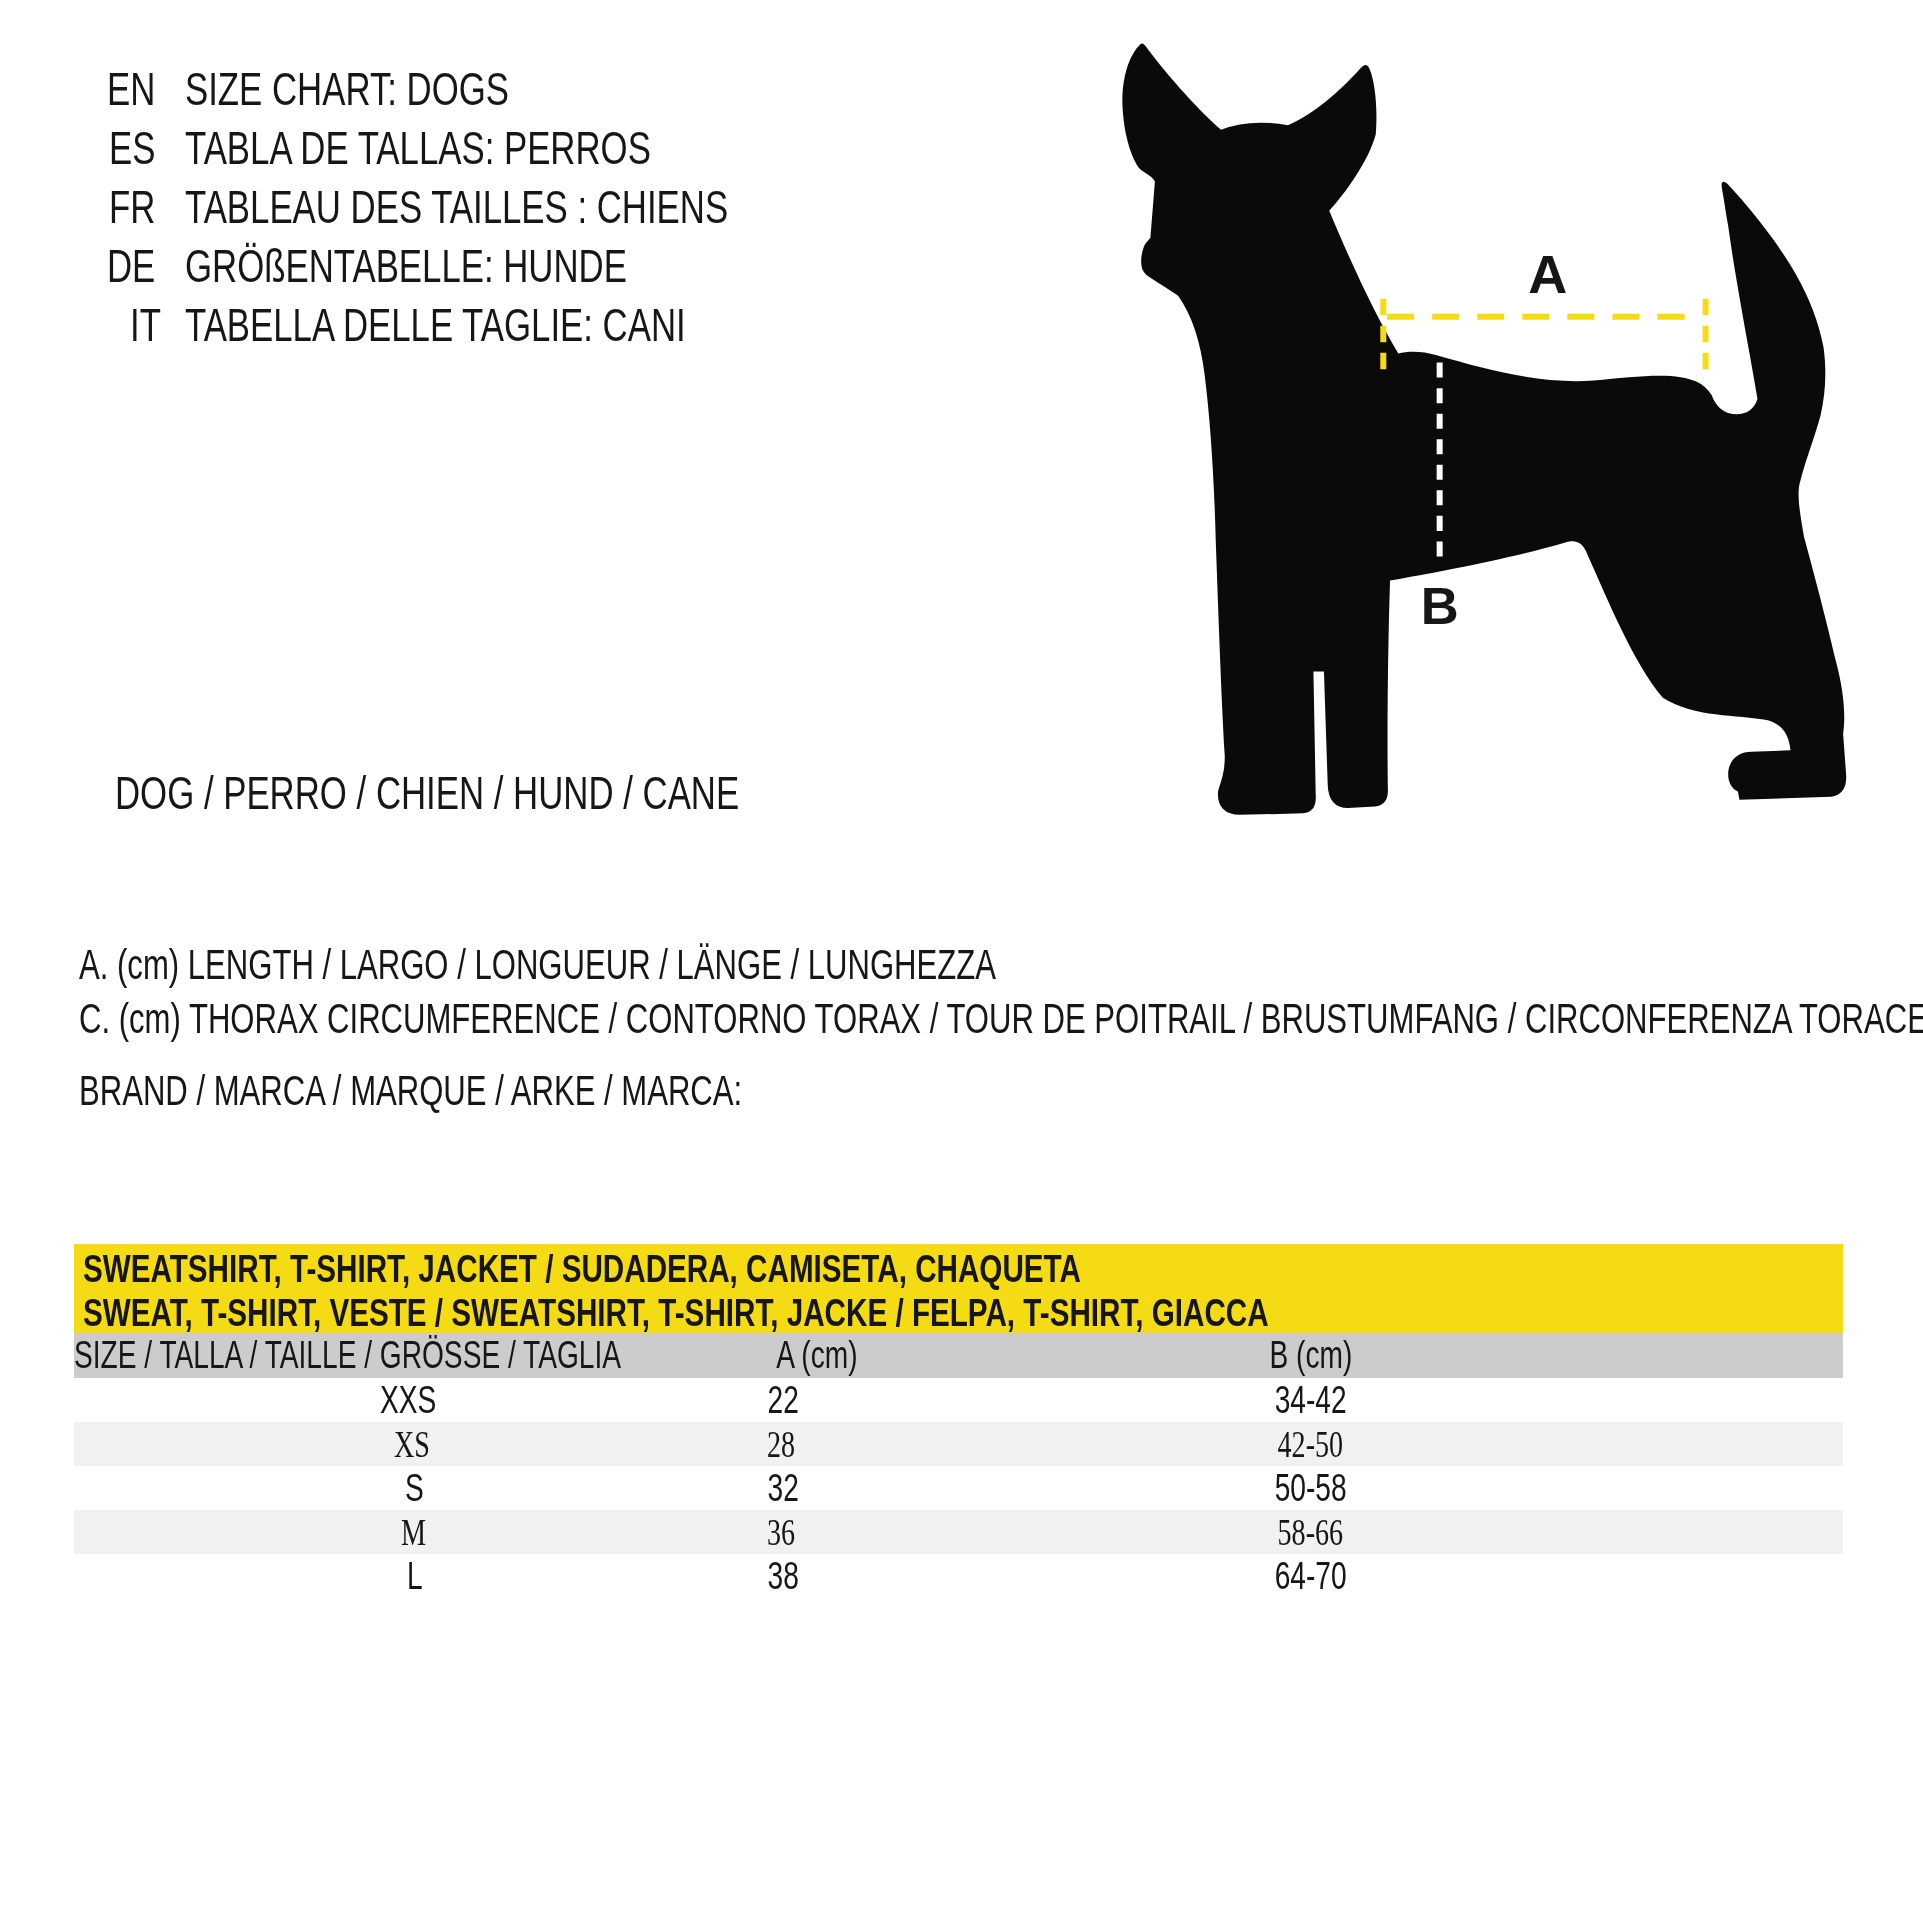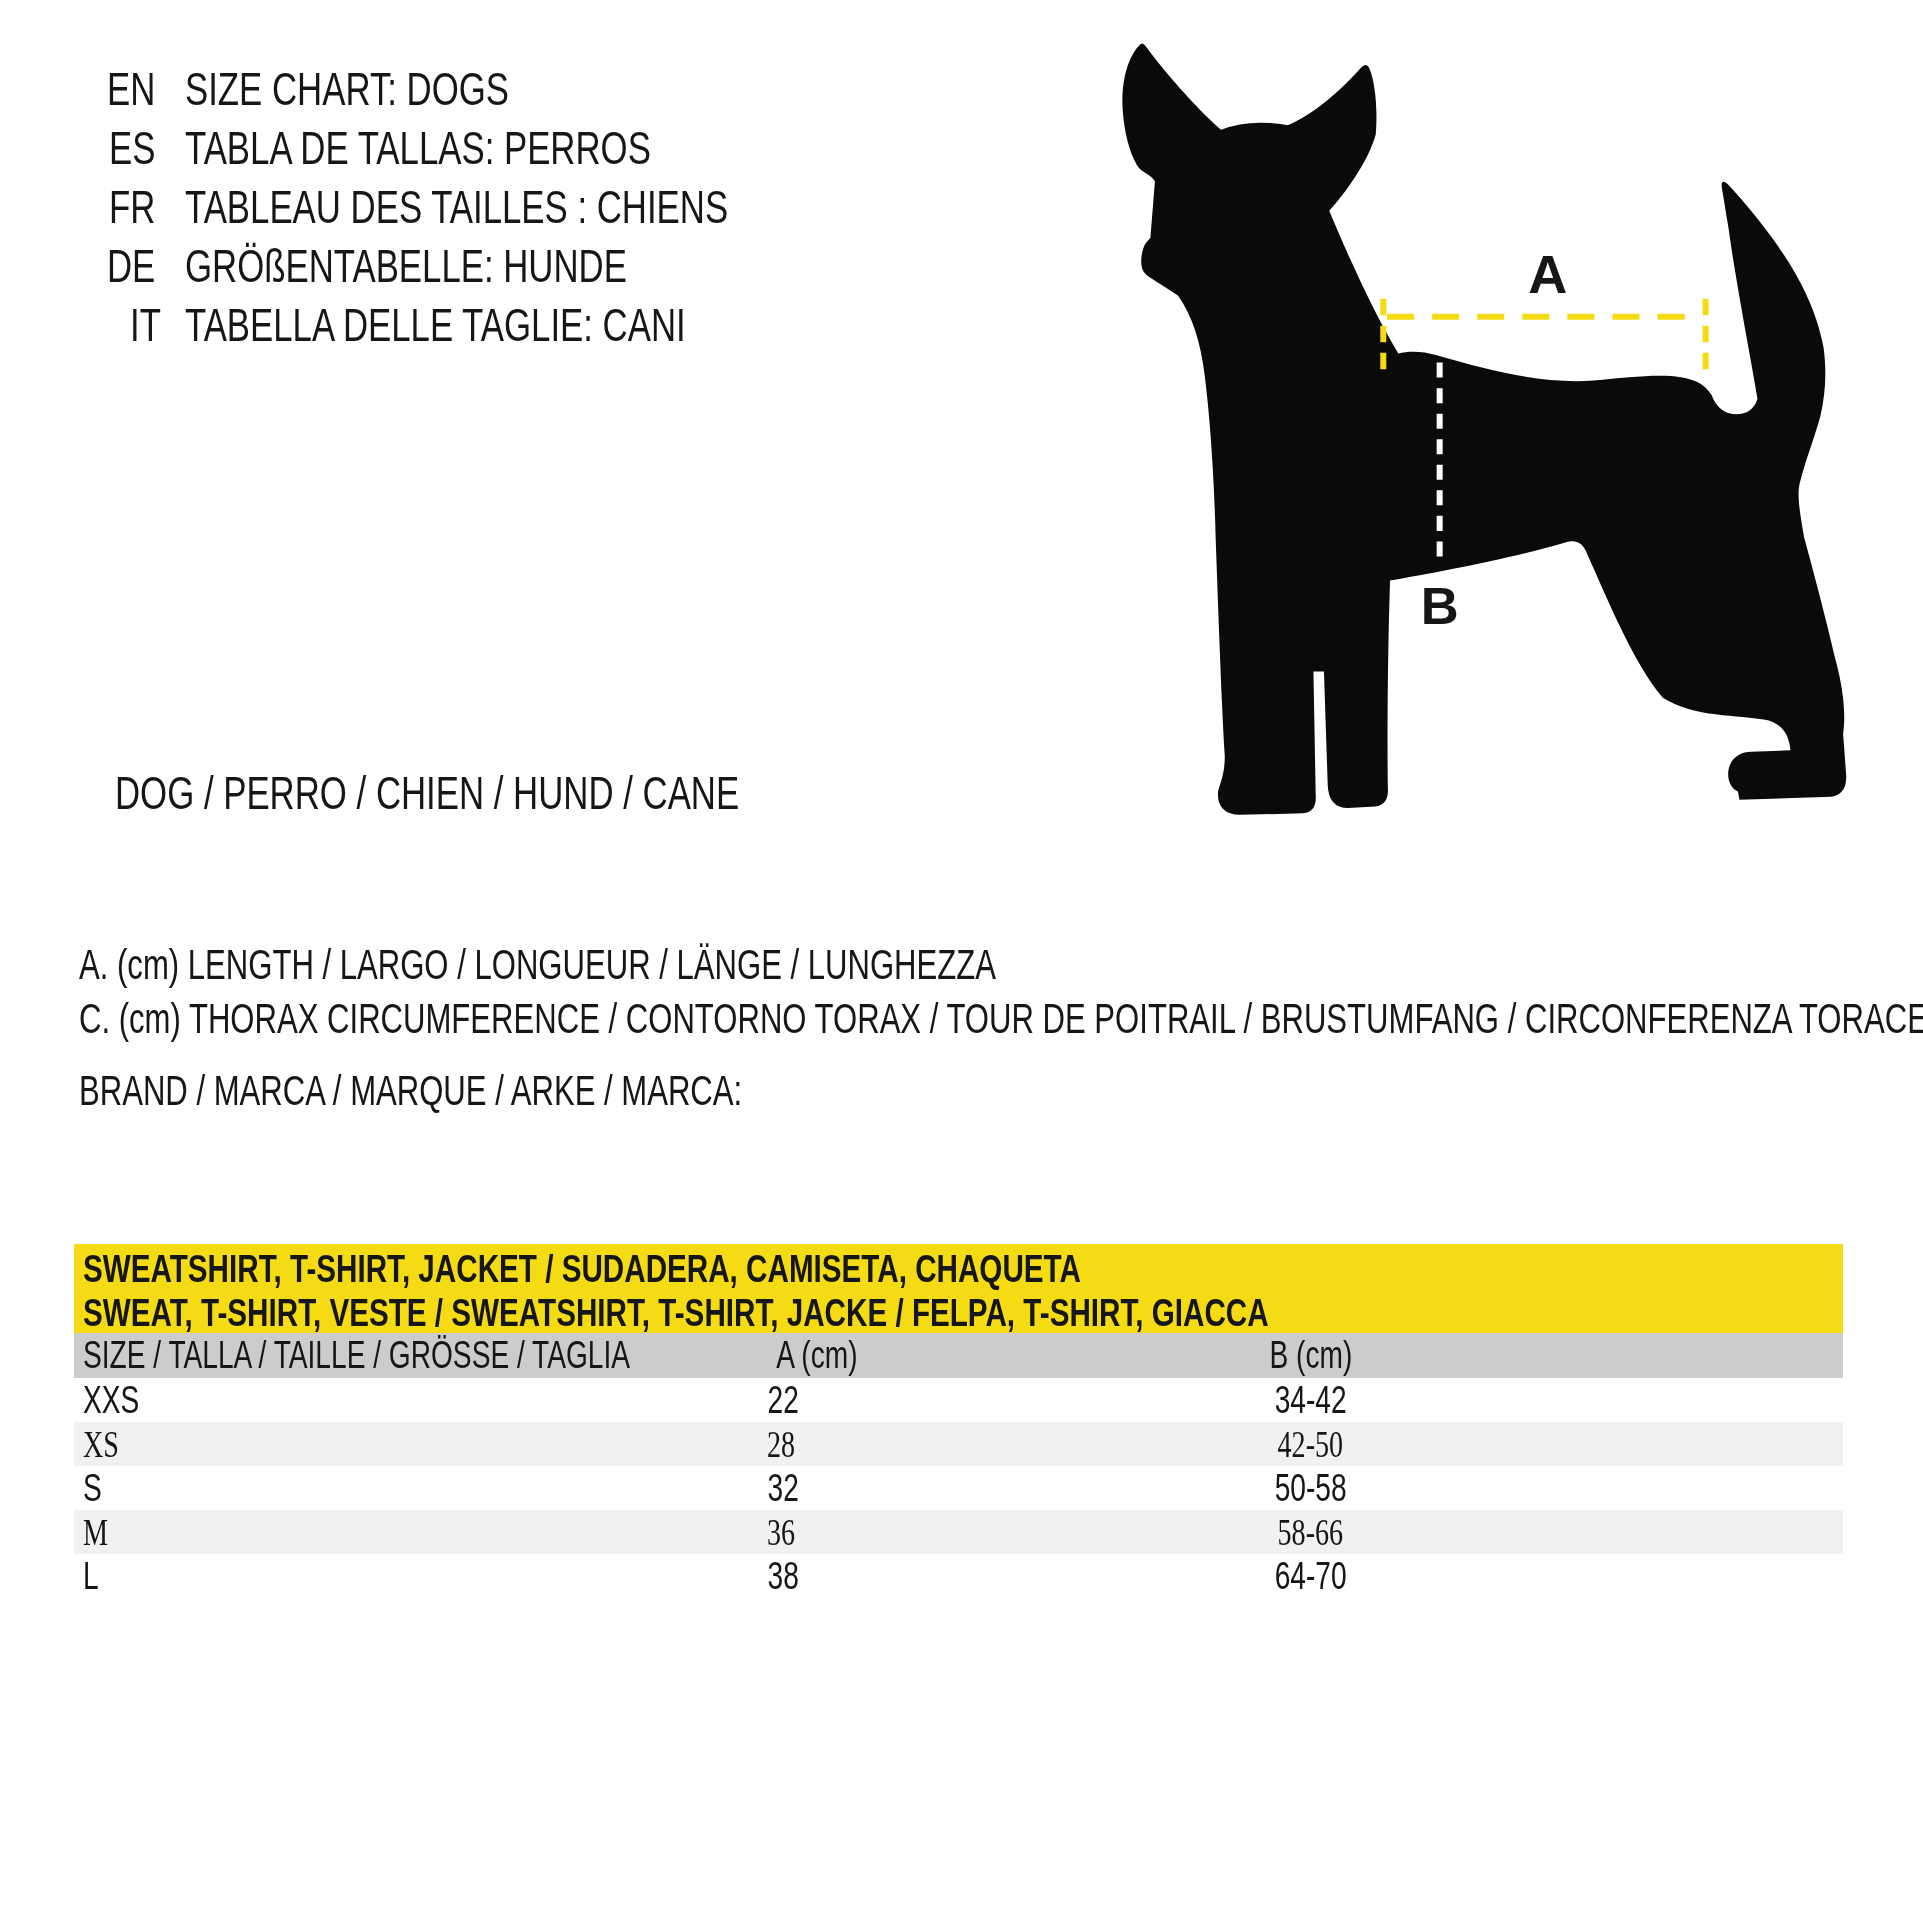--- a/index.html
+++ b/index.html
@@ -35,21 +35,21 @@
     background: #F5DB14;
     height: 89px;
     padding: 3px 0 0 9px;
     box-sizing: border-box;
   }
   .band-yellow .cat-line { display: block; font-weight: bold; font-size: 38px; line-height: 44px; }
 
   .t-row { display: flex; align-items: center; height: 44px; font-size: 38px; }
   .t-head { background: #CCCCCE; height: 45px; }
   .t-stripe { background: #F1F1F1; font-family: Liberation Serif, serif; }
-  .col-size { width: 688px; padding-left: 9px; box-sizing: border-box; text-align: left; }
+  .col-size { width: 688px; box-sizing: border-box; text-align: center; }
   .col-a { width: 481px; text-align: left; }
   .col-b { width: 135px; text-align: center; }
 </style>
 </head>
 <body>
 
 <div class="lang-list">
   <div class="lang-row">
     <span class="lang-code"><span class="cond">EN</span></span>
     <span class="cond">SIZE CHART: DOGS</span>

